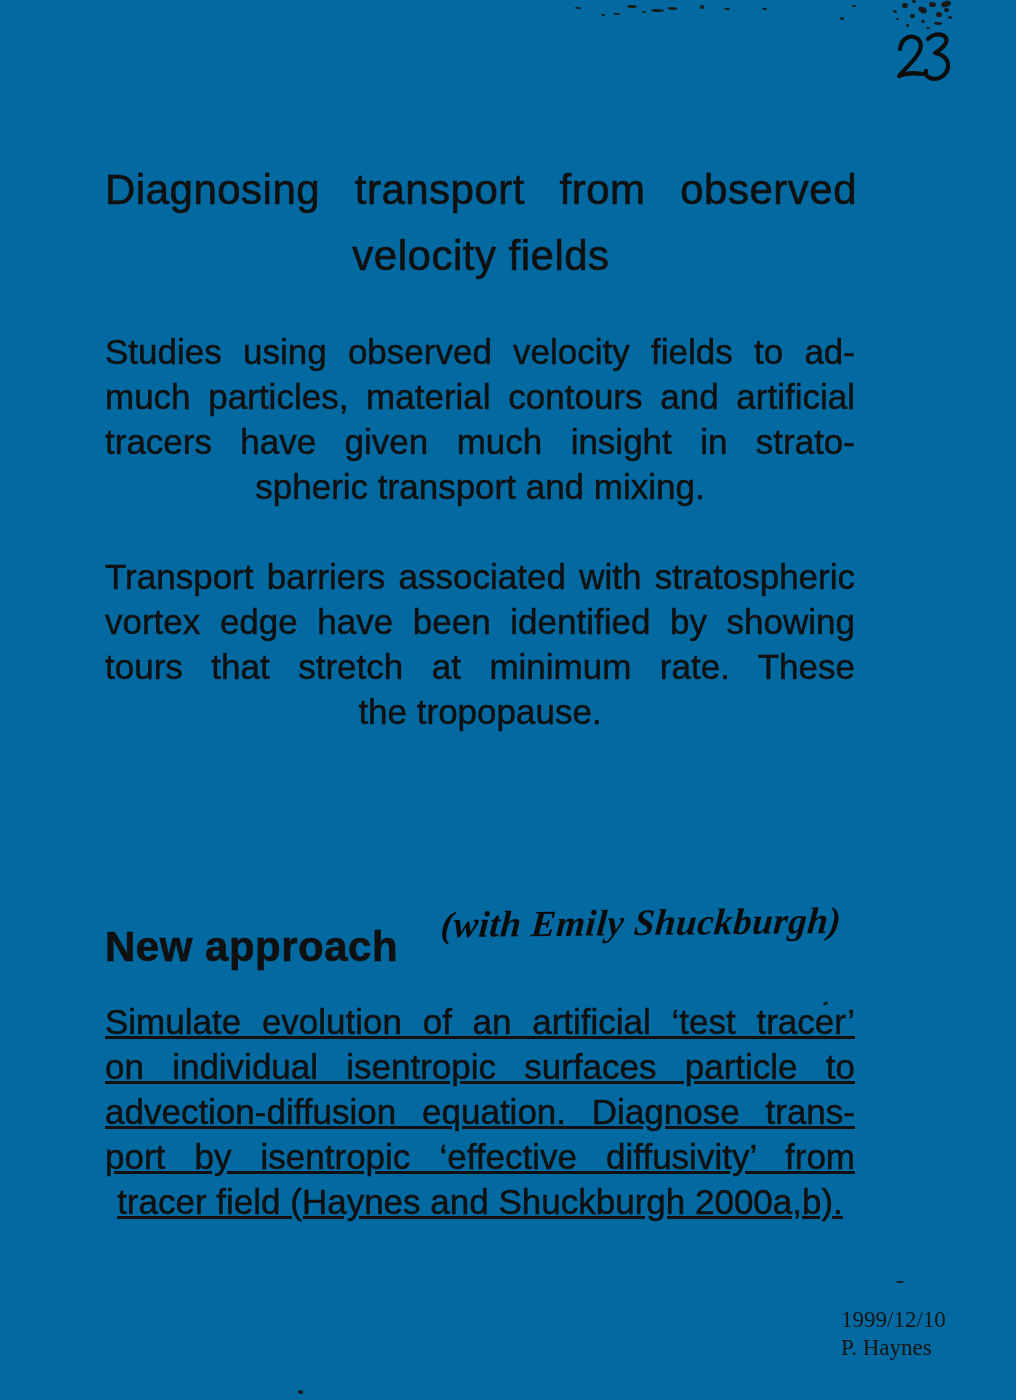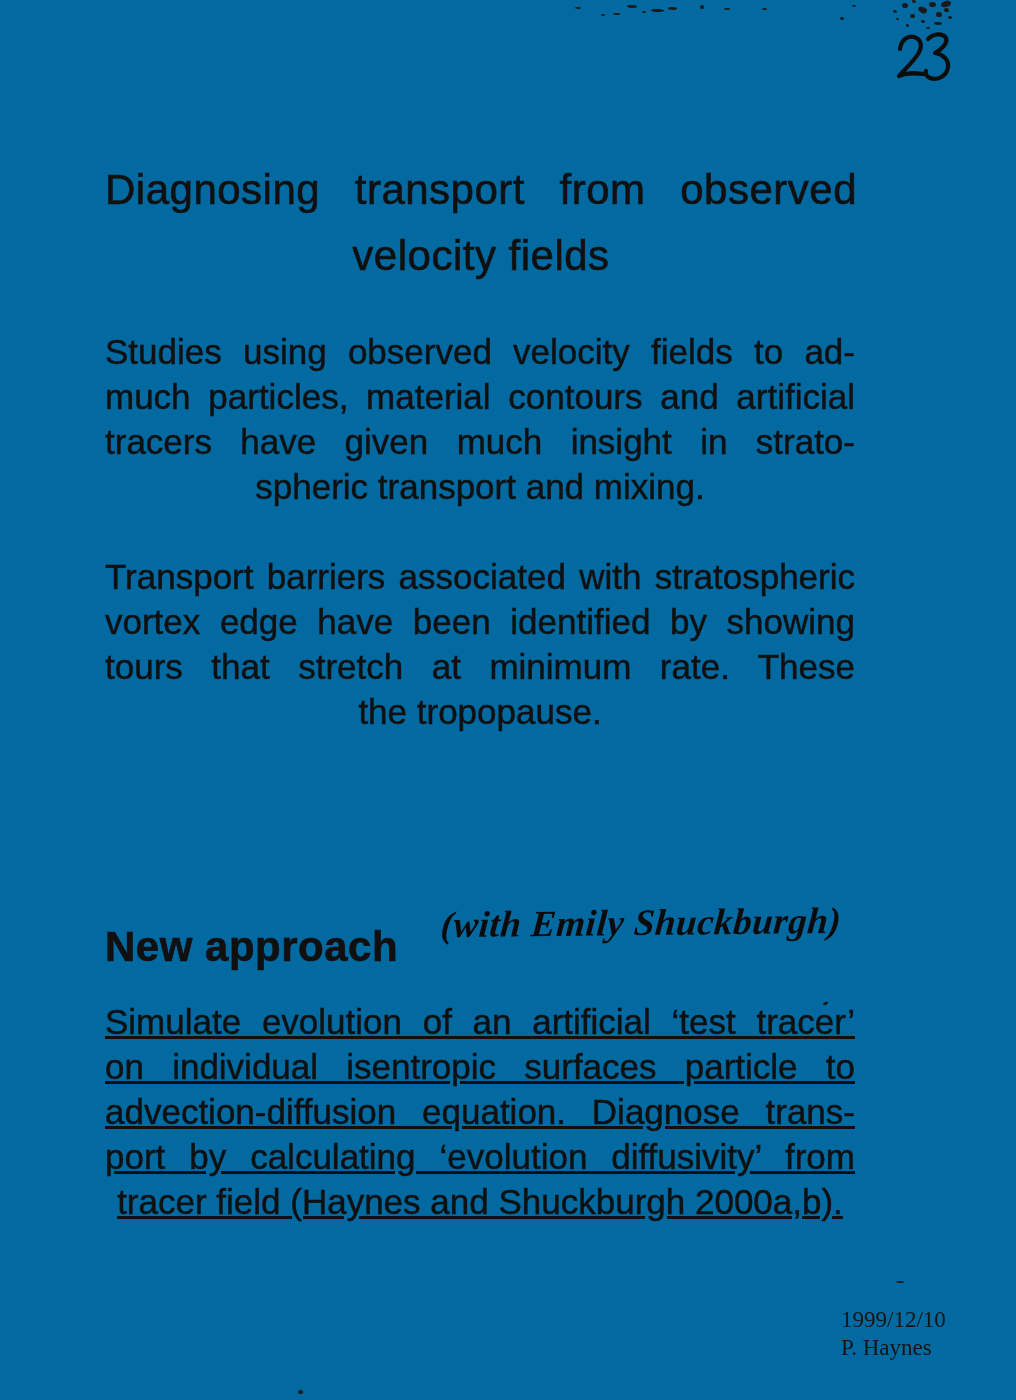--- a/index.html
+++ b/index.html
@@ -164,21 +164,21 @@
     <div class="lline">the tropopause.</div>
   </section>
 
   <h2 class="heading">New approach</h2>
   <span class="hand-note">(with Emily Shuckburgh)</span>
 
   <section class="para para-3">
     <div class="jline">Simulate evolution of an artificial ‘test tracer’</div>
     <div class="jline">on individual isentropic surfaces particle to</div>
     <div class="jline">advection-diffusion equation.  Diagnose trans-</div>
-    <div class="jline">port by calculating ‘evolution diffusivity’ from</div>
+    <div class="jline">port by isentropic ‘effective diffusivity’ from</div>
     <div class="lline">tracer field (Haynes and Shuckburgh 2000a,b).</div>
   </section>
 
   <div class="speck" style="left:823px;top:1002px;width:5px;height:3px;transform:rotate(-30deg)"></div>
   <div class="speck" style="left:896px;top:1281px;width:8px;height:2px"></div>
   <div class="speck" style="left:298px;top:1390px;width:5px;height:4px"></div>
 
   <footer class="footer">
     <div>1999/12/10</div>
     <div>P. Haynes</div>

